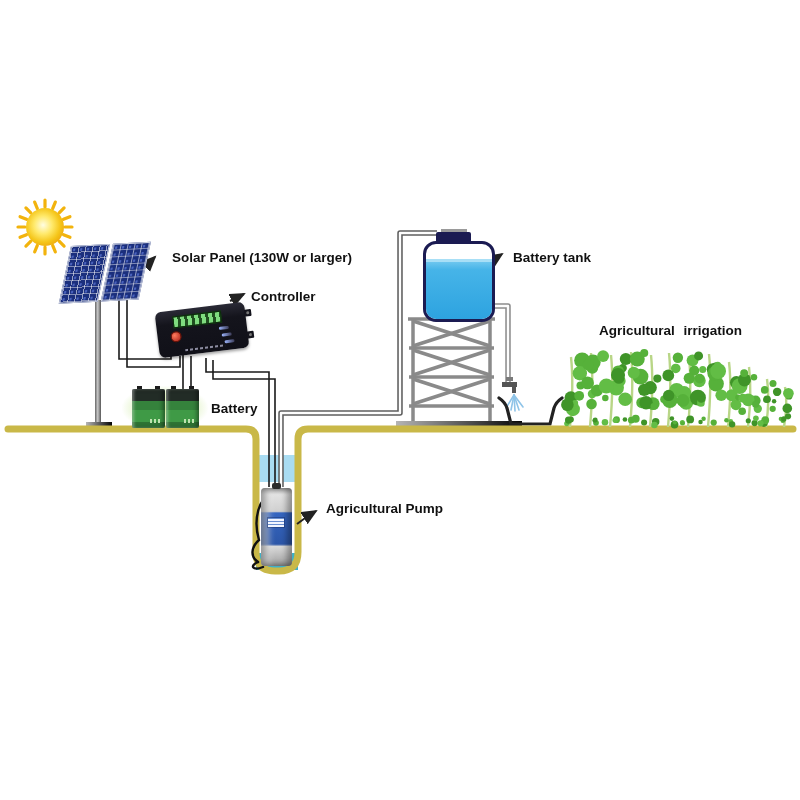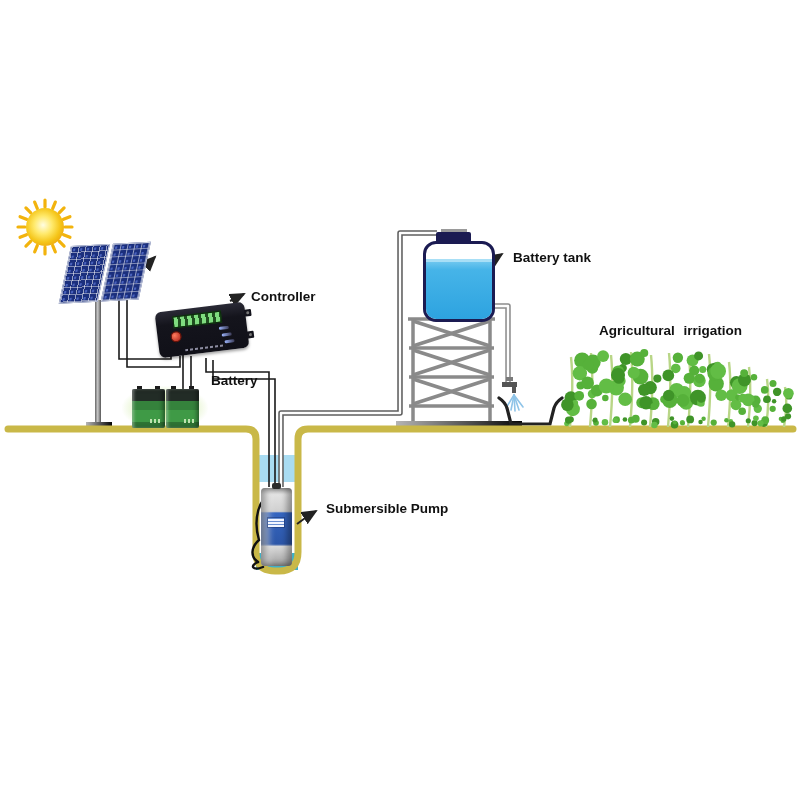--- a/index.html
+++ b/index.html
@@ -379,18 +379,19 @@
   <div class="tank-cap-top"></div>
   <div class="tank-cap"></div>
   <div class="tank">
     <div class="tank-water"></div>
   </div>
 
   <div class="pump">
     <div class="pump-label"></div>
   </div>
 
+  <div class="label" style="left:172px;top:250px;">Solar Panel (130W or larger)</div>
   <div class="label" style="left:251px;top:289px;text-align:right;">Controller</div>
-  <div class="label" style="left:211px;top:373px;">Battery</div>
+  <div class="label" style="left:211px;top:401px;">Battery</div>
   <div class="label" style="left:513px;top:250px;">Battery tank</div>
   <div class="label" style="left:599px;top:323px;word-spacing:5px;text-align:center;">Agricultural irrigation</div>
-  <div class="label" style="left:326px;top:501px;">Submersible Pump</div>
+  <div class="label" style="left:326px;top:501px;">Agricultural Pump</div>
 </div>
 
 </body></html>

